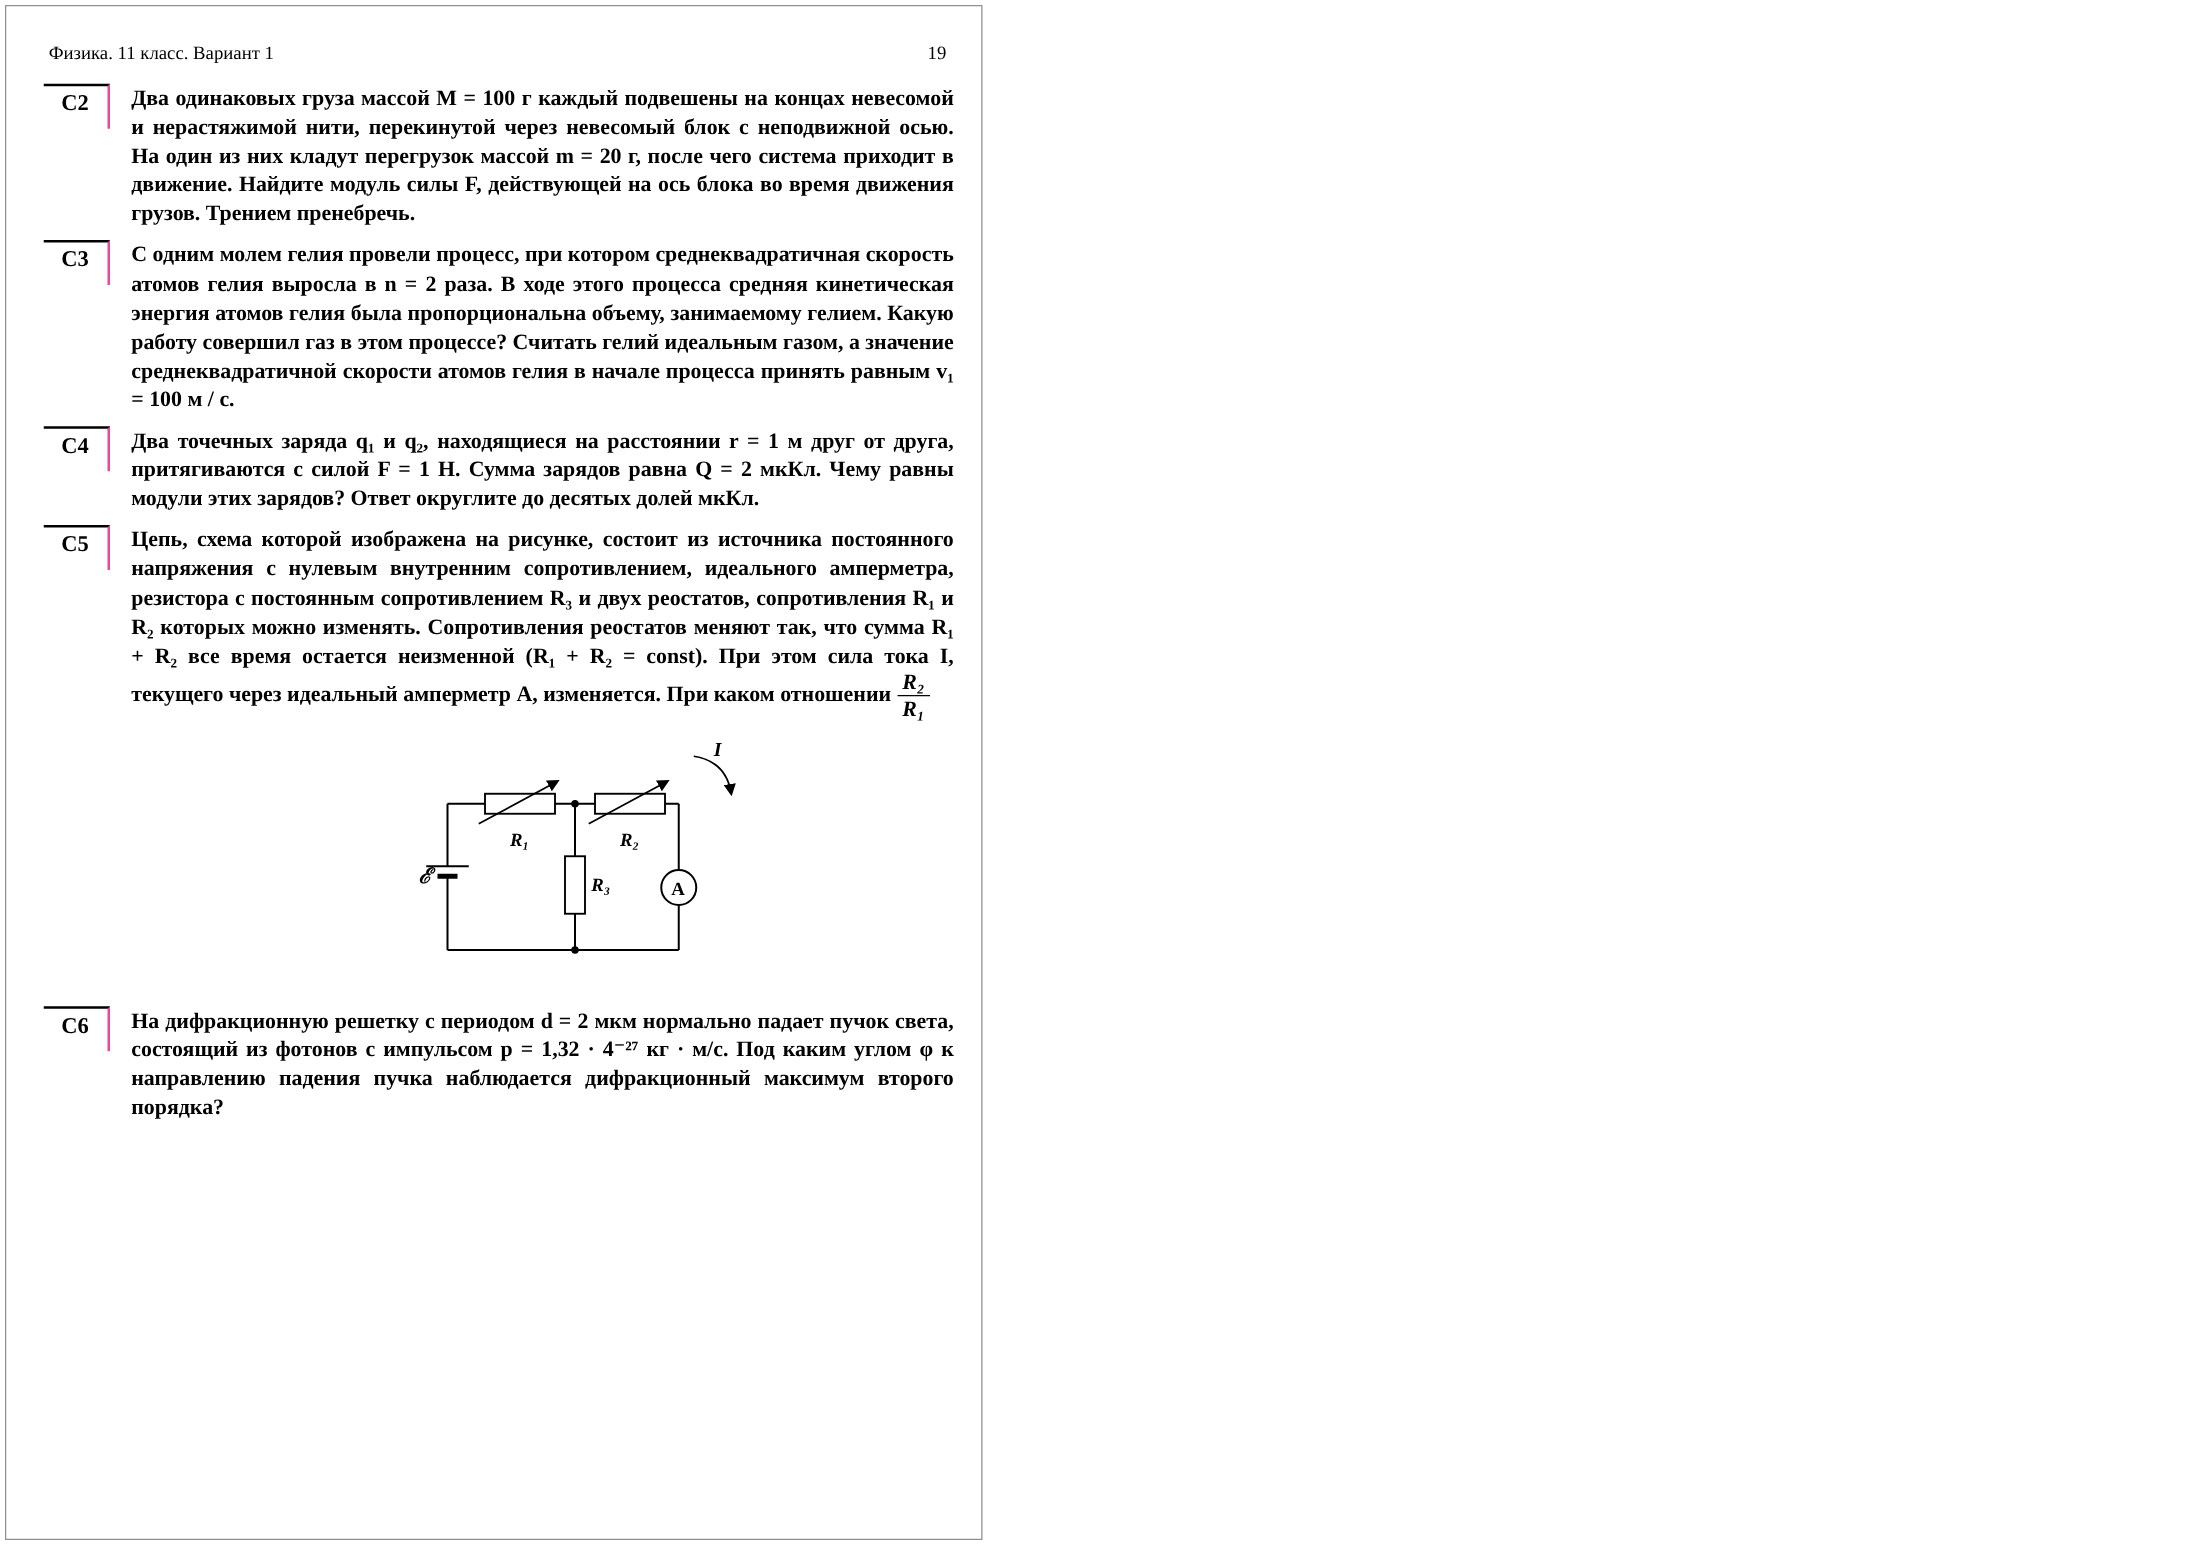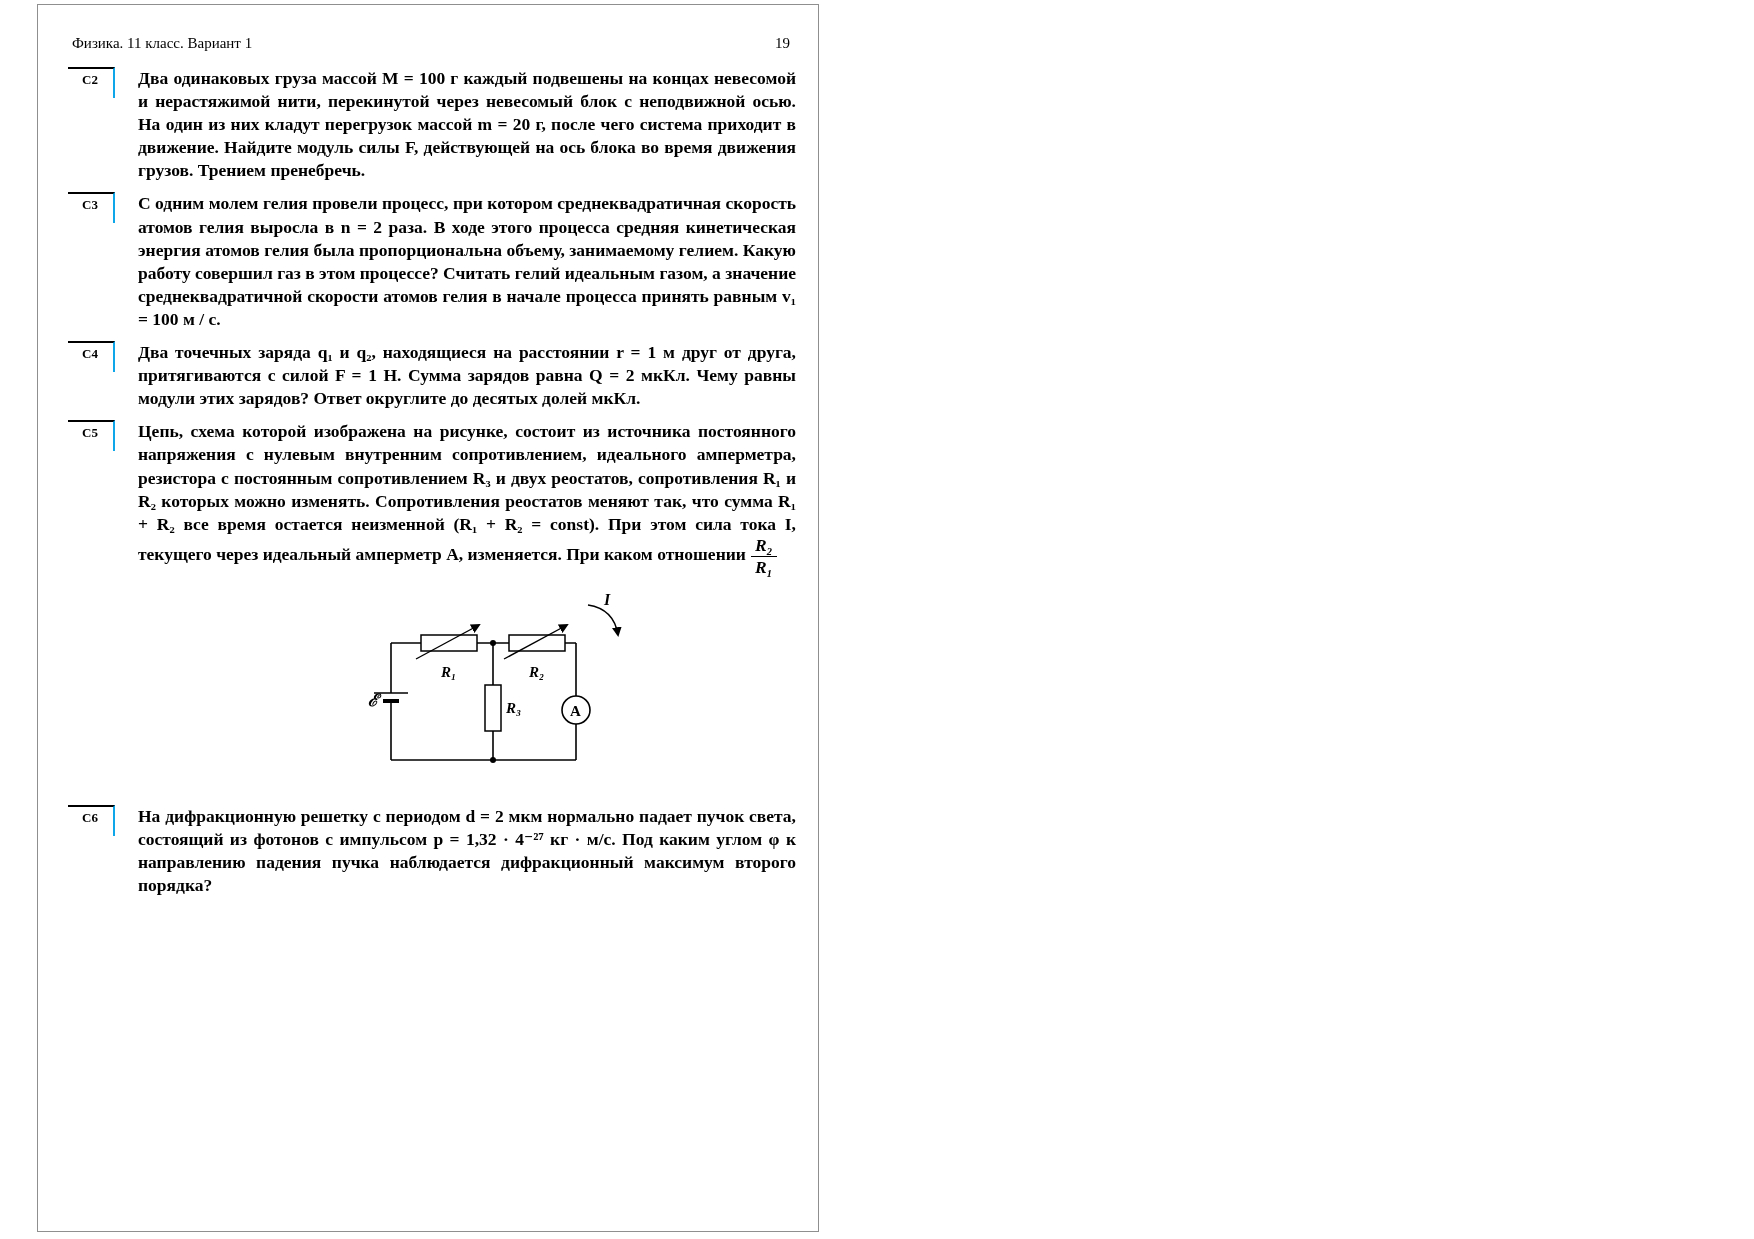--- a/index.html
+++ b/index.html
@@ -10,44 +10,43 @@
     color:#000;
     position:relative;
     overflow:hidden;
   }
   .page{
     position:absolute;left:4px;top:4px;
     width:782px;height:1228px;
     border:1px solid #8f8f8f;
     background:#fff;
     box-sizing:border-box;
-    margin-left:33px;
   }
   .page-header{
     position:absolute;top:30px;left:34px;right:28px;
     font-size:15px;
     display:flex;justify-content:space-between;
   }
   .content{
     position:absolute;top:62px;left:30px;width:728px;
   }
   .problem{
     display:flex;
     margin-bottom:10px;
     align-items:flex-start;
   }
   .label-col{
     width:70px;flex-shrink:0;
   }
   .plabel{
     display:inline-block;
     border-top:2px solid #000;
-    border-right:2px solid #0ea5e9;
+    border-right:2px solid #ec4899;
     font-weight:700;
-    font-size:13px;
+    font-size:18px;
     padding:3px 15px 10px 14px;
     font-family:Liberation Serif, serif;
   }
   .ptext{
     flex:1;
     font-size:17.5px;
     line-height:1.32;
     text-align:justify;
     font-weight:bold;
   }

